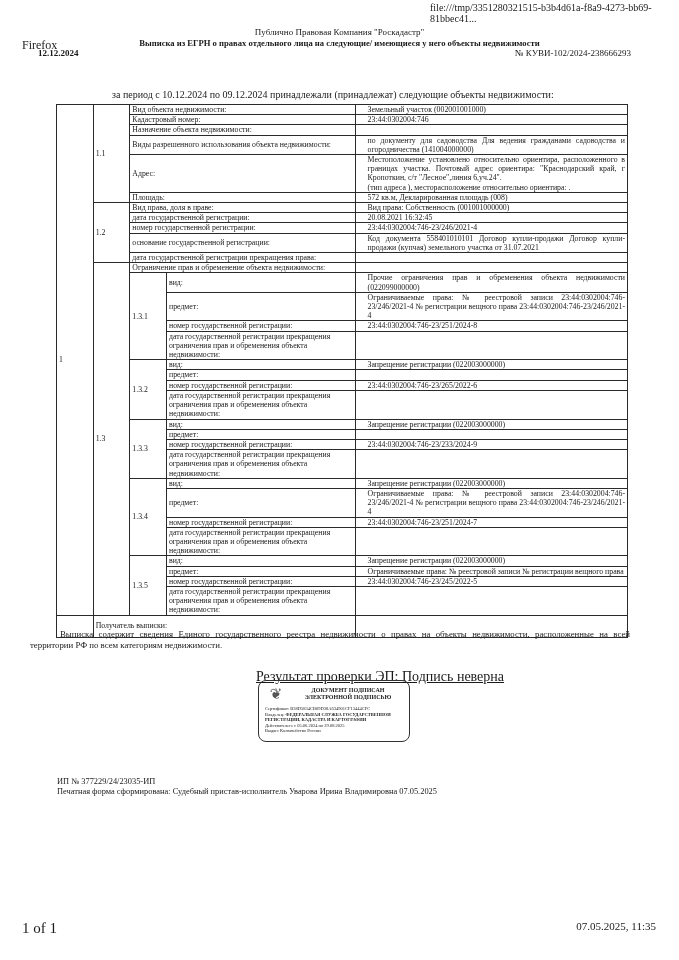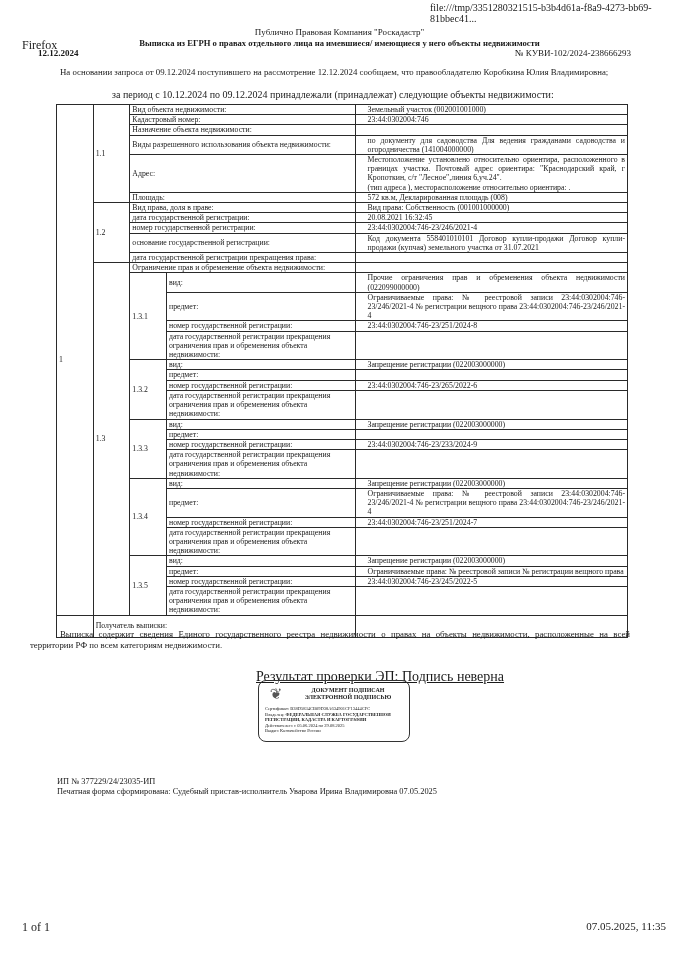--- a/index.html
+++ b/index.html
@@ -35,35 +35,35 @@
   .stamp {
     left: 258px; top: 680px; width: 150px; height: 60px; border: 1.5px solid #333; border-radius: 8px;
     font-size: 4.5px; line-height: 5.6px;
   }
   .stamp .emblem { position: absolute; left: 8px; top: 4px; width: 18px; height: 18px; font-size: 15px; line-height: 18px; text-align: center; color: #555; }
   .stamp .h1 { position: absolute; left: 30px; width: 118px; top: 6px; text-align: center; font-size: 6px; font-weight: bold; line-height: 7px; }
   .stamp .lines { position: absolute; left: 6px; top: 25px; width: 140px; }
   .stamp .b { font-weight: bold; }
   .ip { left: 57px; top: 777px; font-size: 8.4px; }
   .printed { left: 57px; top: 787px; font-size: 8.4px; }
-  .page-count { left: 22px; top: 920px; font-size: 12px; }
-  .timestamp { right: 13px; top: 920px; font-size: 11px; text-align: center; }
+  .page-count { left: 22px; top: 920px; font-size: 15px; }
+  .timestamp { right: 23px; top: 920px; font-size: 11px; text-align: center; }
 </style>
 </head>
 <body>
 
 <div class="abs browser-name">Firefox</div>
 <div class="abs browser-url">file:///tmp/3351280321515-b3b4d61a-f8a9-4273-bb69-81bbec41...</div>
 
 <div class="abs org">Публично Правовая Компания "Роскадастр"</div>
-<div class="abs title">Выписка из ЕГРН о правах отдельного лица на имевшиеся/ имеющиеся у него объекты недвижимости</div>
+<div class="abs title">Выписка из ЕГРН о правах отдельного лица на следующие/ имеющиеся у него объекты недвижимости</div>
 <div class="abs date">12.12.2024</div>
 <div class="abs docnum">№ КУВИ-102/2024-238666293</div>
 
-<div class="abs intro"><span class="ind"></span><span>На основании запроса от 09.12.2024 поступившего на рассмотрение 12.12.2024 сообщаем, что правообладателю Коробкина Юлия Владимировна;</span></div>
+<div class="abs intro"><span class="ind"></span></div>
 <div class="abs period">за период с 10.12.2024 по 09.12.2024 принадлежали (принадлежат) следующие объекты недвижимости:</div>
 
 <table class="main" id="mainTable">
   <colgroup>
     <col class="c0">
       <col class="c1">
       <col class="c2">
       <col class="c3">
       <col class="c5">
   </colgroup>

